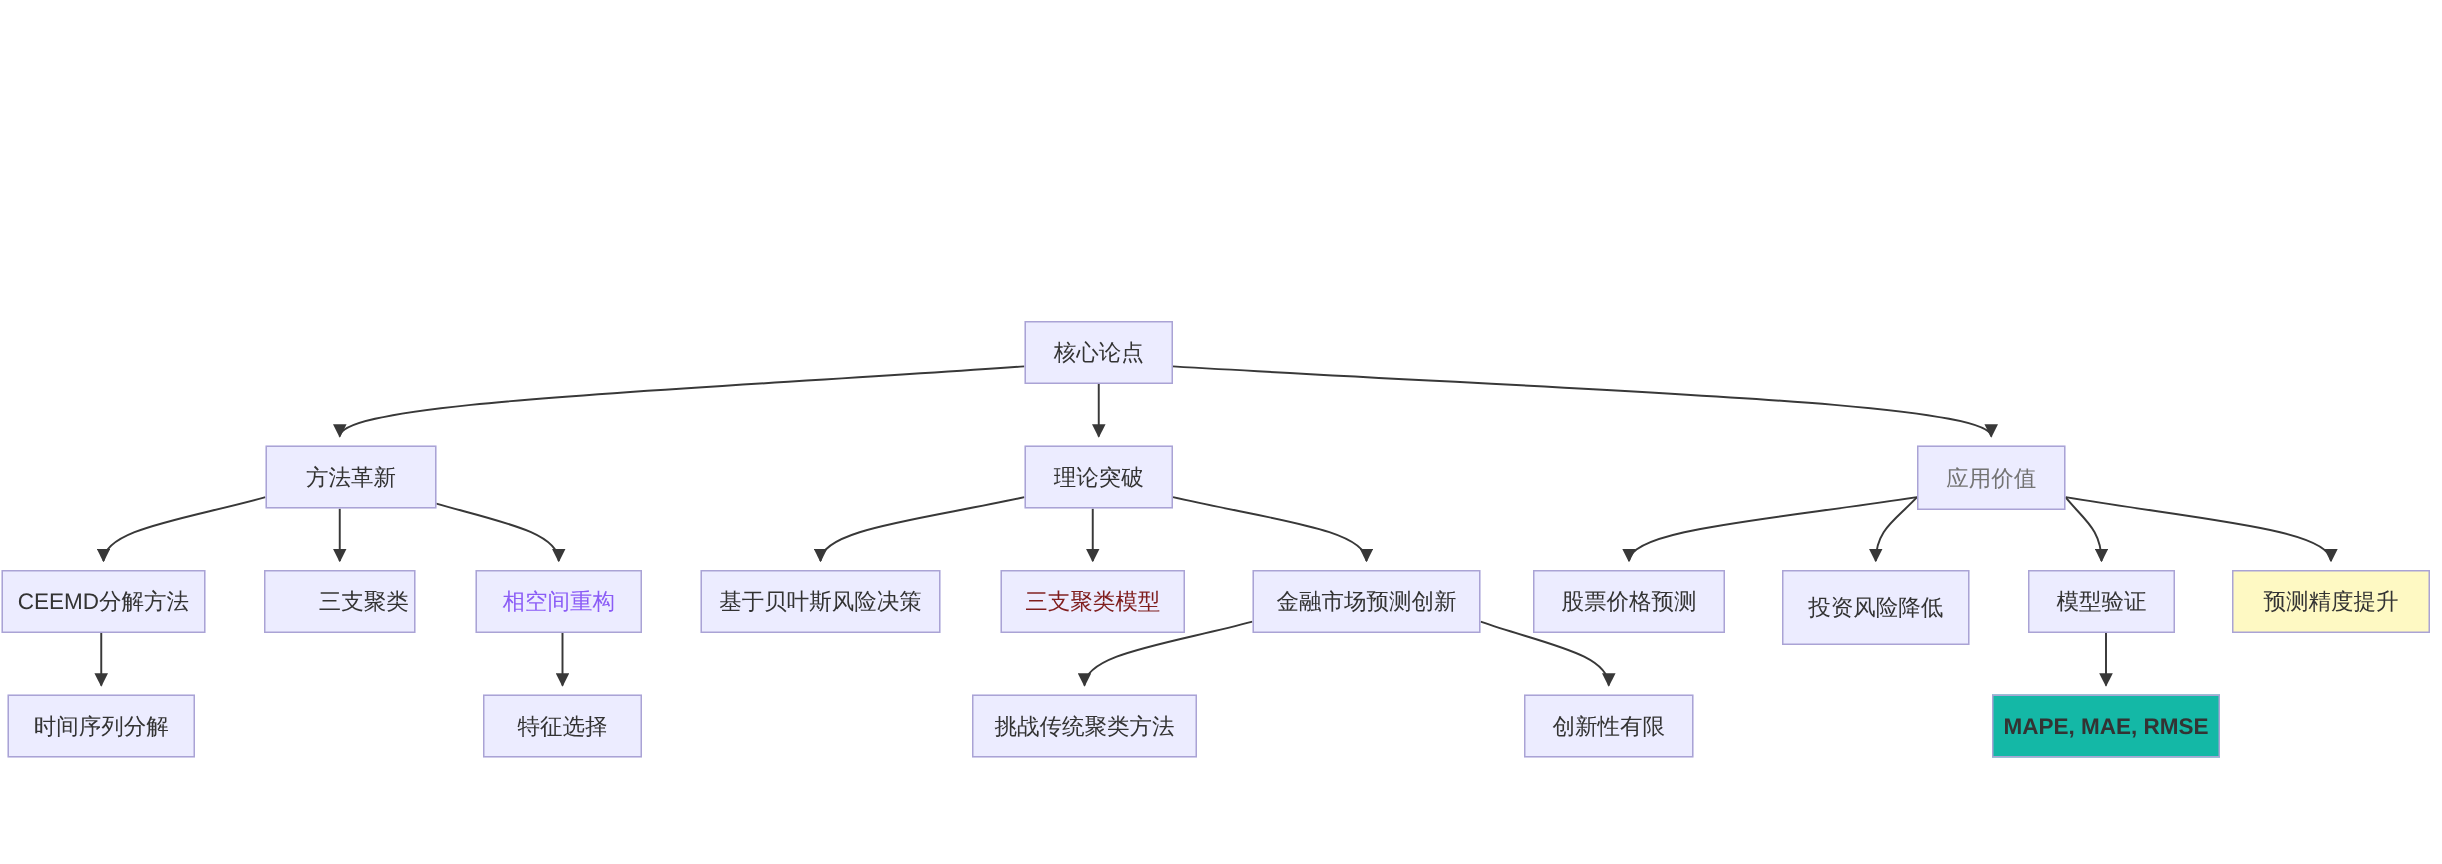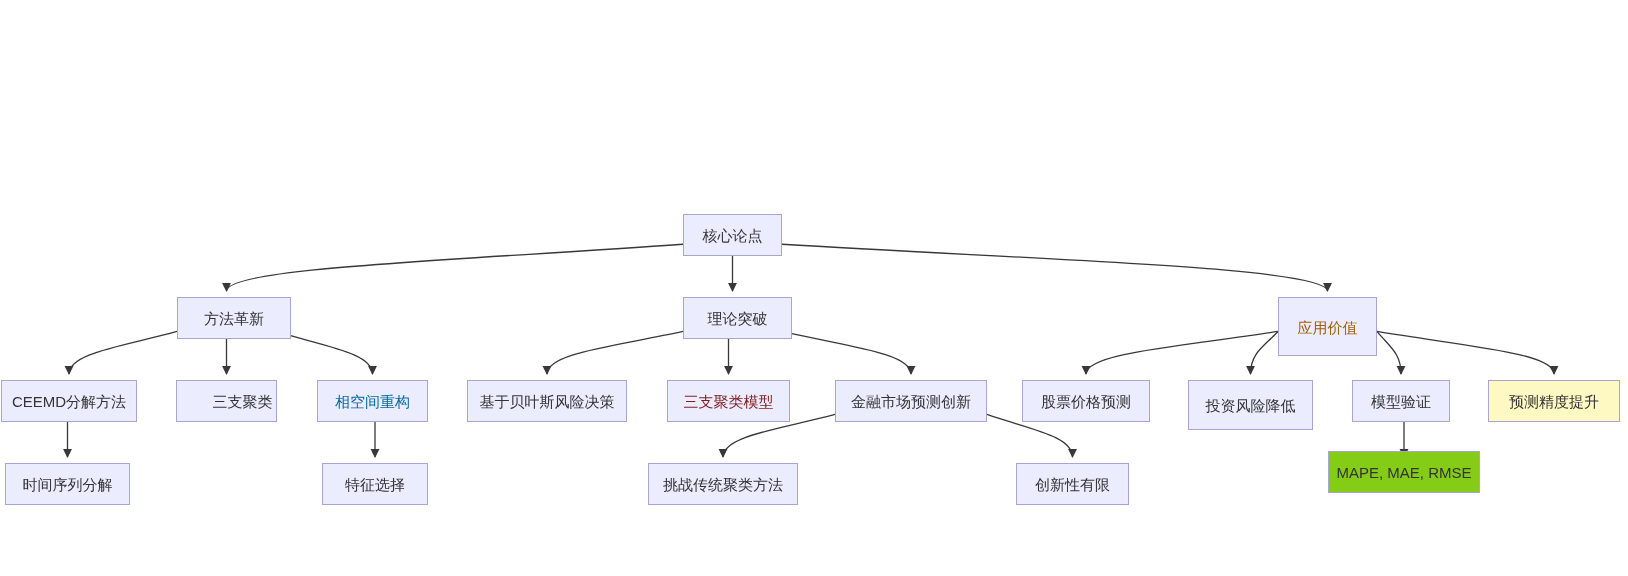--- a/index.html
+++ b/index.html
@@ -70,33 +70,33 @@
       <path d="M 987 414.44 C 1029.75 429.336, 1072.5 435.72, 1072.5 457" class="edge" stroke="#383838" marker-end="url(#arrow)"></path>
       <path d="M 1404 422 L 1404 457" class="edge" stroke="#383838" marker-end="url(#arrow)"></path>
     </svg>
   <div>
       <div class="node" style="left: 683px; top: 214px; width: 99px; height: 42px; background: rgb(236, 236, 255); border-color: rgb(170, 163, 213); color: rgb(51, 51, 51); text-align: right;">
         <span>核心论点</span>
       </div>
       <div class="node" style="left: 177px; top: 297px; width: 114px; height: 42px; background: rgb(236, 236, 255); border-color: rgb(170, 163, 213); color: rgb(51, 51, 51);">
         <span>方法革新</span>
       </div>
-      <div class="node" style="left: 683px; top: 297px; width: 109px; height: 42px; background: rgb(236, 236, 255); border-color: rgb(170, 163, 213); color: rgb(51, 51, 51);">
+      <div class="node" style="left: 683px; top: 297px; width: 99px; height: 42px; background: rgb(236, 236, 255); border-color: rgb(170, 163, 213); color: rgb(51, 51, 51);">
         <span>理论突破</span>
       </div>
-      <div class="node" style="left: 1278px; top: 297px; width: 99px; height: 59px; background: rgb(236, 236, 255); border-color: rgb(170, 163, 213); color: #a16207;">
+      <div class="node" style="left: 1278px; top: 297px; width: 99px; height: 43px; background: rgb(236, 236, 255); border-color: rgb(170, 163, 213); color: #737373;">
         <span>应用价值</span>
       </div>
       <div class="node" style="left: 1px; top: 380px; width: 136px; height: 42px; background: rgb(236, 236, 255); border-color: rgb(170, 163, 213); color: rgb(51, 51, 51);">
         <span>CEEMD分解方法</span>
       </div>
       <div class="node" style="left: 176px; top: 380px; width: 101px; height: 42px; background: rgb(236, 236, 255); border-color: rgb(170, 163, 213); color: rgb(51, 51, 51); padding-left: 32px;">
         <span>三支聚类</span>
       </div>
-      <div class="node" style="left: 317px; top: 380px; width: 111px; height: 42px; background: rgb(236, 236, 255); border-color: rgb(170, 163, 213); color: #0369a1;">
+      <div class="node" style="left: 317px; top: 380px; width: 111px; height: 42px; background: rgb(236, 236, 255); border-color: rgb(170, 163, 213); color: #8b5cf6;">
         <span>相空间重构</span>
       </div>
       <div class="node" style="left: 467px; top: 380px; width: 160px; height: 42px; background: rgb(236, 236, 255); border-color: rgb(170, 163, 213); color: rgb(51, 51, 51);">
         <span>基于贝叶斯风险决策</span>
       </div>
       <div class="node" style="left: 667px; top: 380px; width: 123px; height: 42px; background: rgb(236, 236, 255); border-color: rgb(170, 163, 213); color: #7f1d1d;">
         <span>三支聚类模型</span>
       </div>
       <div class="node" style="left: 835px; top: 380px; width: 152px; height: 42px; background: rgb(236, 236, 255); border-color: rgb(170, 163, 213); color: rgb(51, 51, 51);">
         <span>金融市场预测创新</span>
@@ -118,17 +118,17 @@
       </div>
       <div class="node" style="left: 322px; top: 463px; width: 106px; height: 42px; background: rgb(236, 236, 255); border-color: rgb(170, 163, 213); color: rgb(51, 51, 51);">
         <span>特征选择</span>
       </div>
       <div class="node" style="left: 648px; top: 463px; width: 150px; height: 42px; background: rgb(236, 236, 255); border-color: rgb(170, 163, 213); color: rgb(51, 51, 51);">
         <span>挑战传统聚类方法</span>
       </div>
       <div class="node" style="left: 1016px; top: 463px; width: 113px; height: 42px; background: rgb(236, 236, 255); border-color: rgb(170, 163, 213); color: rgb(51, 51, 51);">
         <span>创新性有限</span>
       </div>
-      <div class="node" style="left: 1328px; top: 451px; width: 152px; height: 42px; background: #84cc16; border-color: rgb(170, 163, 213); color: rgb(51, 51, 51);">
+      <div class="node" style="left: 1328px; top: 463px; width: 152px; height: 42px; background: #14b8a6; border-color: rgb(170, 163, 213); color: rgb(51, 51, 51); font-weight: bold;">
         <span>MAPE, MAE, RMSE</span>
       </div>
     </div>
 </div>
 
 </body></html>

